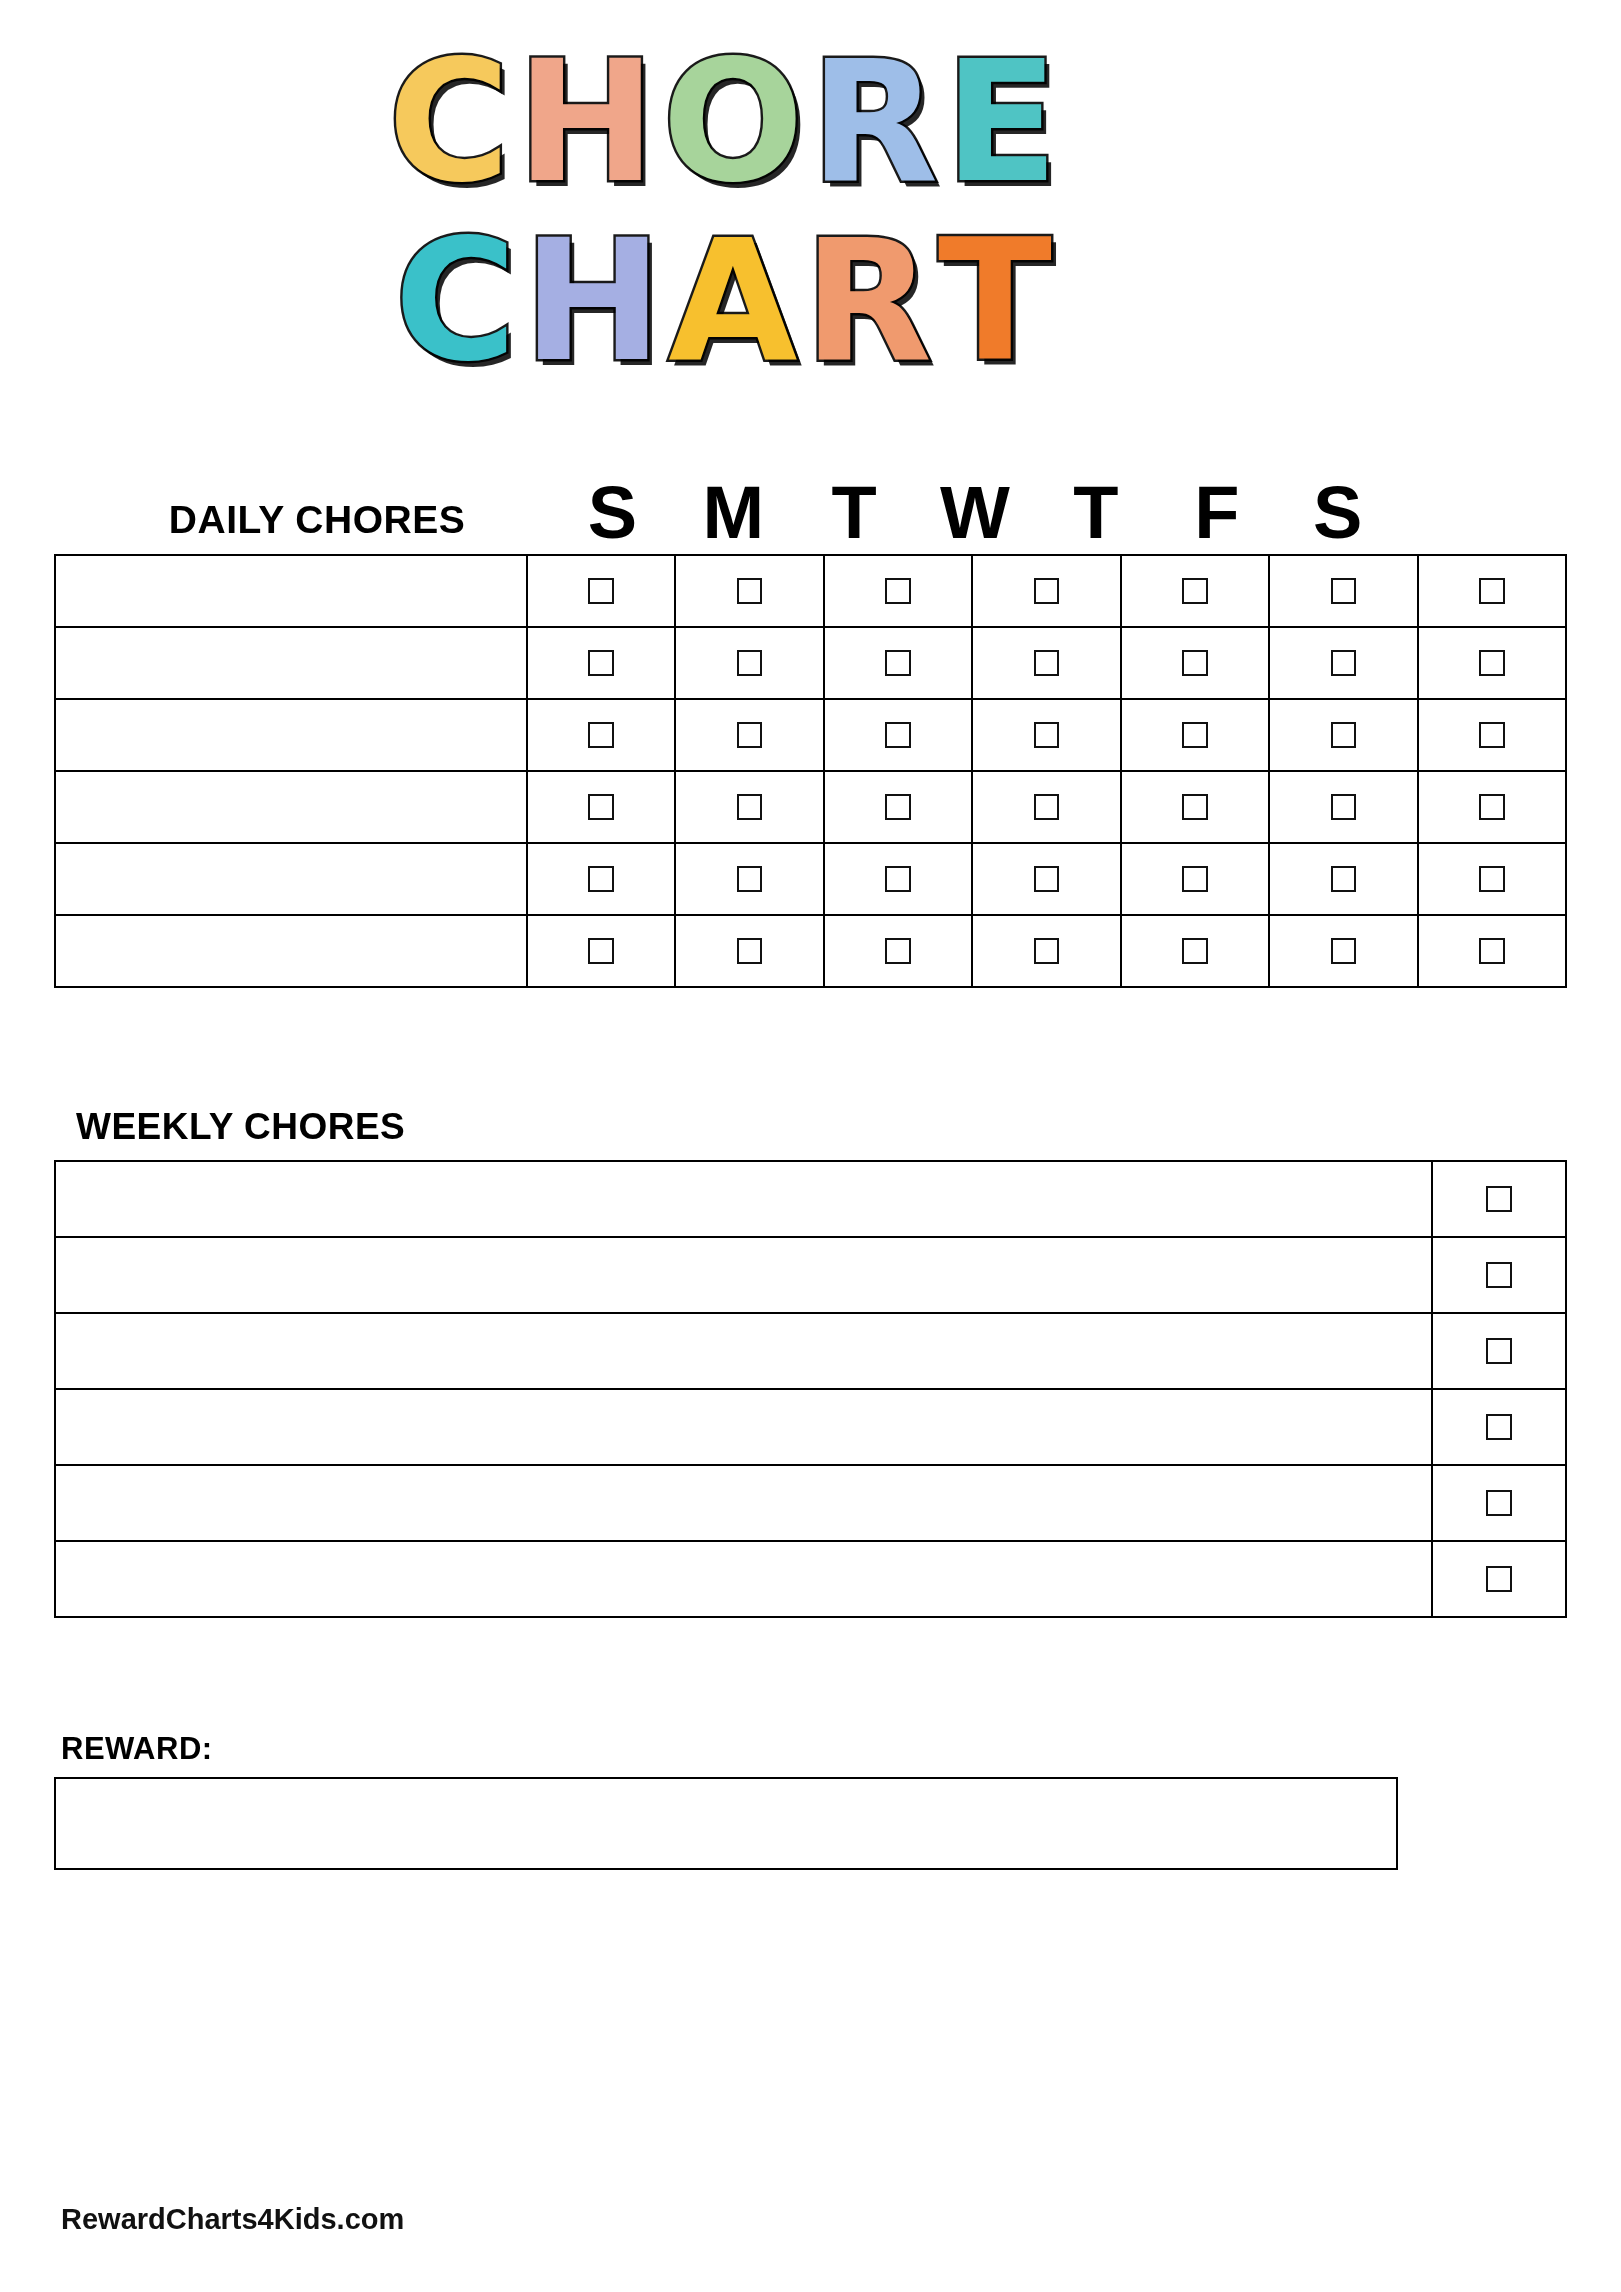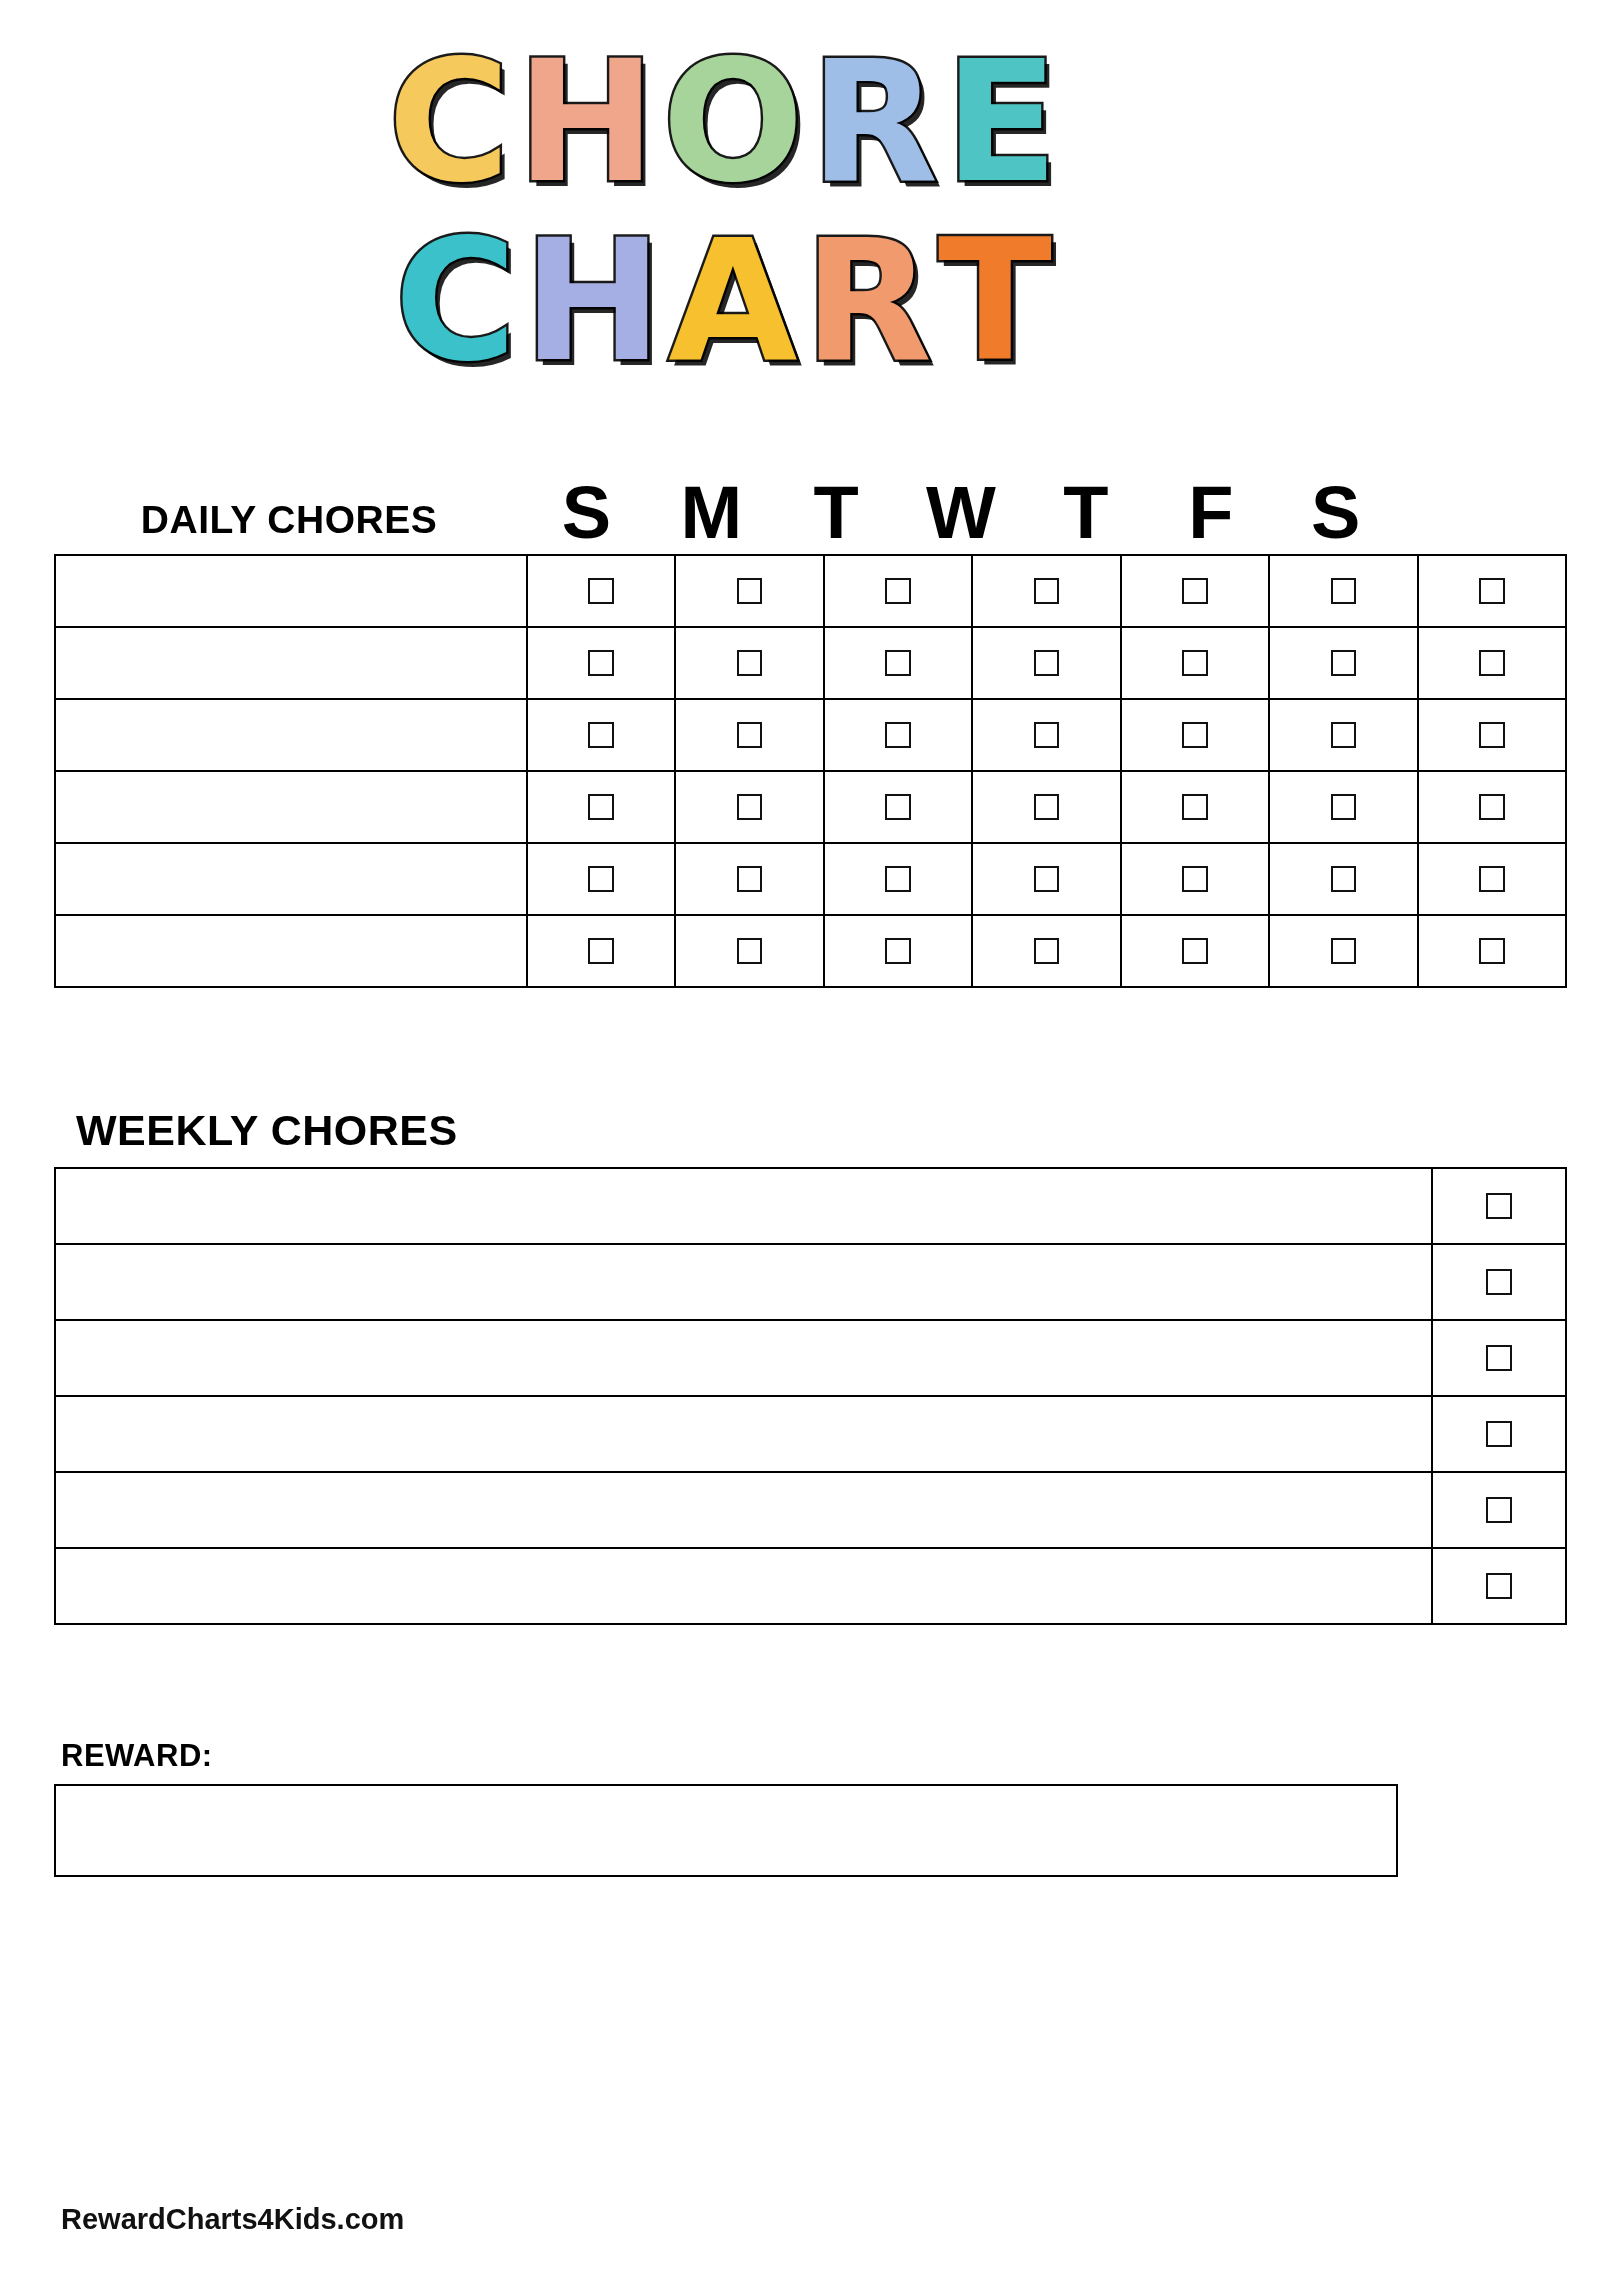--- a/index.html
+++ b/index.html
@@ -44,21 +44,21 @@
     display: inline-block;
     -webkit-text-stroke: 4.9px #1a1a1a;
     paint-order: stroke fill;
     text-shadow: 4.9px 5.9px 0 rgba(0,0,0,0.85);
   }
 
   
   .daily-head-row {
     display: flex;
     align-items: flex-end;
-    padding: 0 54px 0 54px;
+    padding: 0 54px 0 82px;
     margin-top: 93px;
   }
   .daily-label {
     font-family: "Liberation Sans", sans-serif;
     font-weight: bold;
     font-size: 39px;
     letter-spacing: 0.5px;
     width: 470px;
     text-align: center;
     padding-bottom: 5.9px;
@@ -104,21 +104,21 @@
     border: 2.9px solid #111;
     margin: 0 auto;
     box-sizing: border-box;
     background: #fff;
   }
 
   
   .weekly-label {
     font-family: "Liberation Sans", sans-serif;
     font-weight: bold;
-    font-size: 43px;
+    font-size: 37px;
     letter-spacing: 0.5px;
     margin: 118px 0 11.8px 76px;
   }
   .weekly-table {
     margin: 0 54px 0 54px;
     border: 2.9px solid #000;
     border-collapse: collapse;
     width: calc(1621px - 108px);
     table-layout: fixed;
   }

